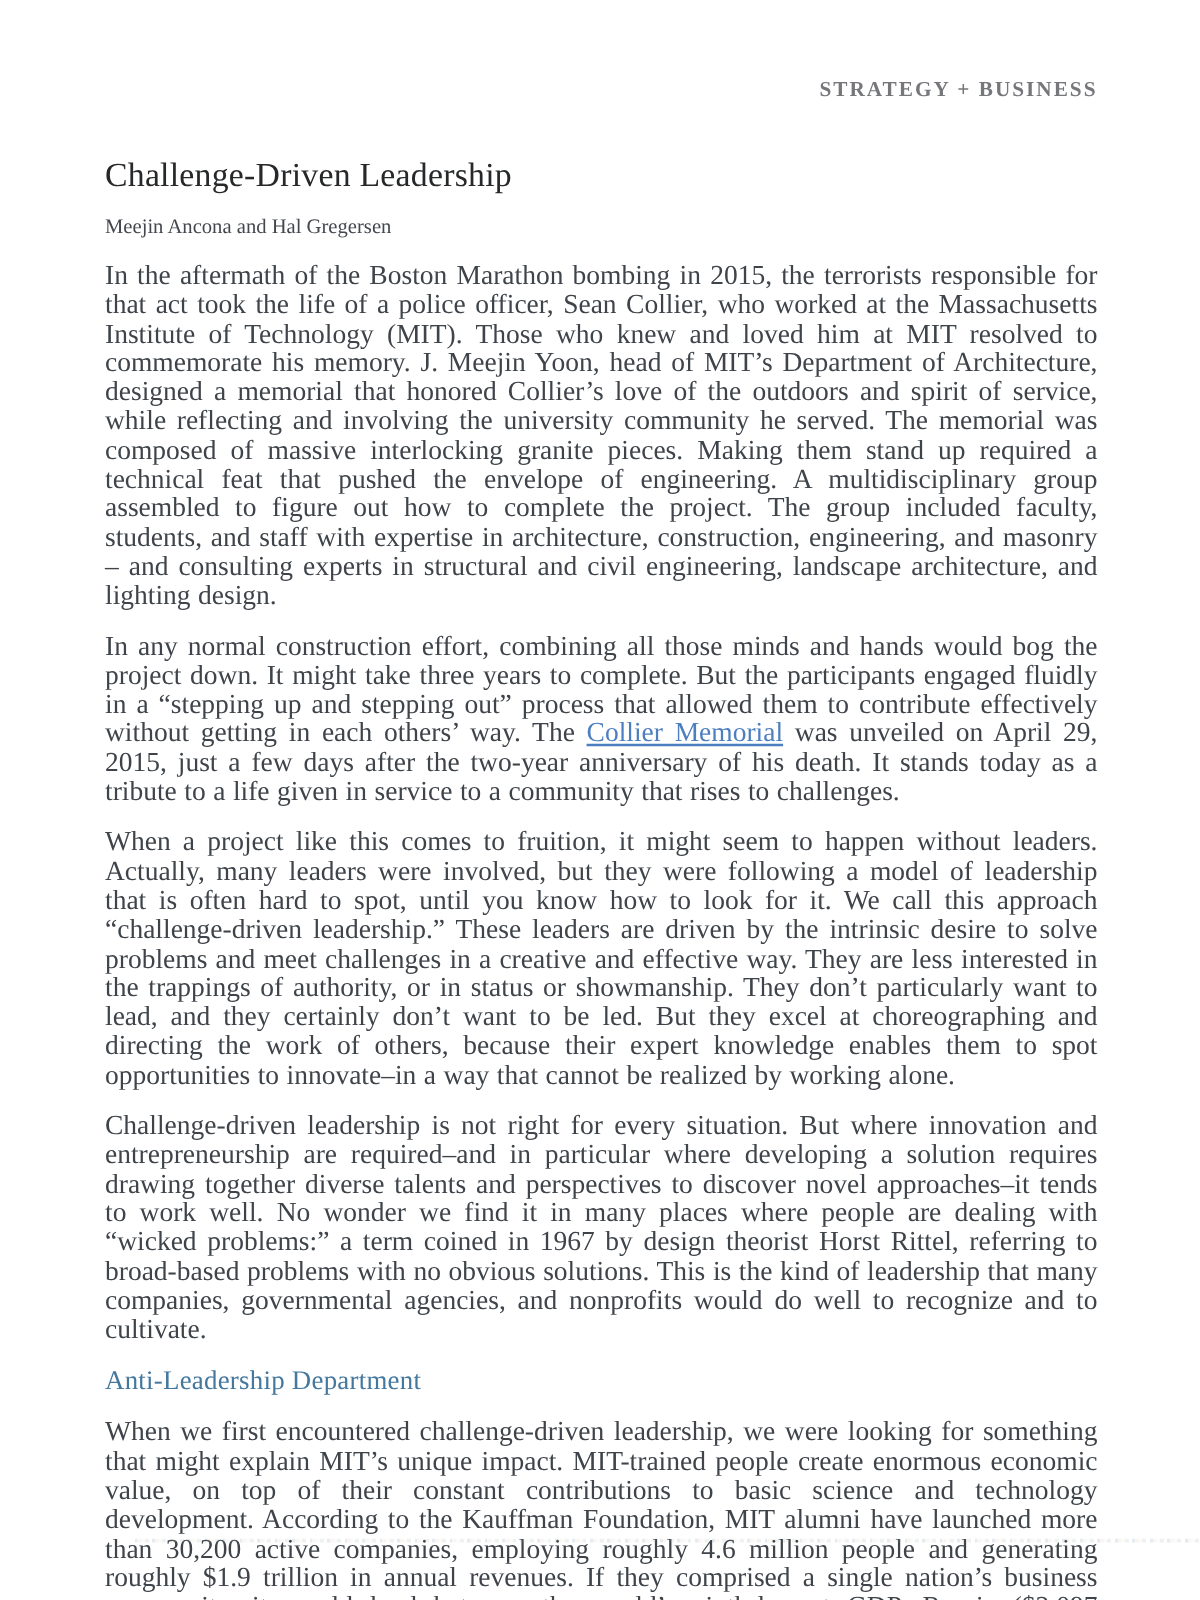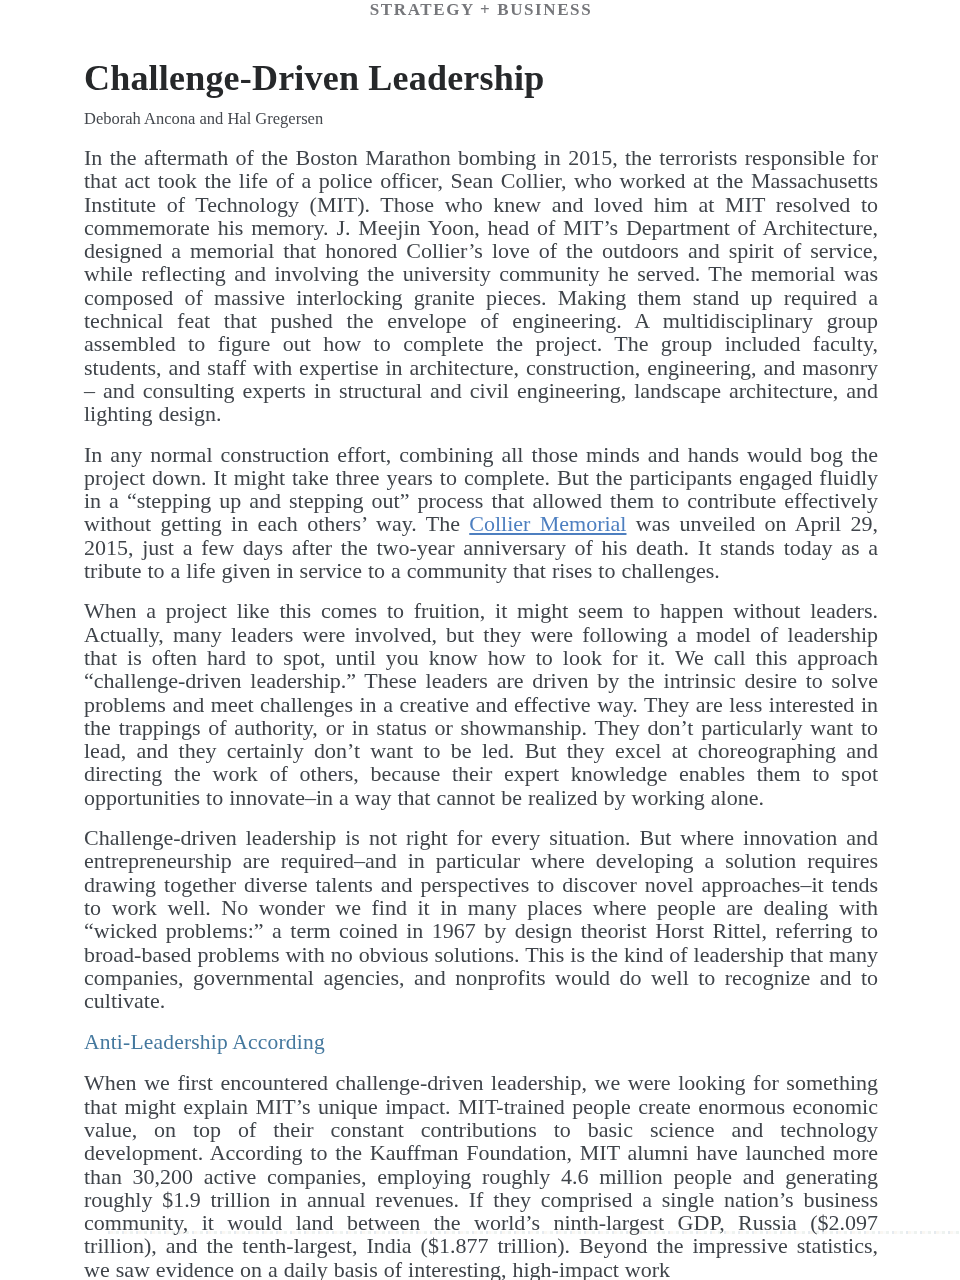--- a/index.html
+++ b/index.html
@@ -12,31 +12,32 @@
     width: 960px;
     height: 1280px;
     margin: 0 auto;
     background: #ffffff;
     box-sizing: border-box;
     padding: 0 82px 0 84px;
     font-family: "Liberation Serif", serif;
     overflow: hidden;
   }
   .brand {
-    text-align: center;
+    margin-top: 62px;
+    text-align: right;
     font-size: 17px;
     font-weight: bold;
     letter-spacing: 1.6px;
     color: #76777b;
   }
   .title {
     margin: 42px 0 0 0;
-    font-size: 36px;
+    font-size: 27px;
     line-height: 32px;
-    font-weight: bold;
+    font-weight: normal;
     color: #26282a;
     letter-spacing: 0.2px;
   }
   .byline {
     margin-top: 15px;
     font-size: 16.5px;
     color: #44484e;
   }
   .body-copy p {
     margin: 17px 0;
@@ -82,33 +83,33 @@
 </style>
 </head>
 <body>
 
 <div class="page">
 
   <div class="brand">STRATEGY + BUSINESS</div>
 
   <h1 class="title">Challenge-Driven Leadership</h1>
 
-  <div class="byline">Deborah Ancona and Hal Gregersen</div>
+  <div class="byline">Meejin Ancona and Hal Gregersen</div>
 
   <div class="body-copy">
 
     <p>In the aftermath of the Boston Marathon bombing in 2015, the terrorists responsible for that act took the life of a police officer, Sean Collier, who worked at the Massachusetts Institute of Technology (MIT). Those who knew and loved him at MIT resolved to commemorate his memory. J. Meejin Yoon, head of MIT’s Department of Architecture, designed a memorial that honored Collier’s love of the outdoors and spirit of service, while reflecting and involving the university community he served. The memorial was composed of massive interlocking granite pieces. Making them stand up required a technical feat that pushed the envelope of engineering. A multidisciplinary group assembled to figure out how to complete the project. The group included faculty, students, and staff with expertise in architecture, construction, engineering, and masonry – and consulting experts in structural and civil engineering, landscape architecture, and lighting design.</p>
 
     <p><span>In any normal construction effort, combining all those minds and hands would bog the project down. It might take three years to complete. But the participants engaged fluidly in a “stepping up and stepping out” process that allowed them to contribute effectively without getting in each others’ way. The </span><a class="doc-link" href="#">Collier Memorial</a><span> was unveiled on April 29, 2015, just a few days after the two-year anniversary of his death. It stands today as a tribute to a life given in service to a community that rises to challenges.</span></p>
 
     <p>When a project like this comes to fruition, it might seem to happen without leaders. Actually, many leaders were involved, but they were following a model of leadership that is often hard to spot, until you know how to look for it. We call this approach “challenge-driven leadership.” These leaders are driven by the intrinsic desire to solve problems and meet challenges in a creative and effective way. They are less interested in the trappings of authority, or in status or showmanship. They don’t particularly want to lead, and they certainly don’t want to be led. But they excel at choreographing and directing the work of others, because their expert knowledge enables them to spot opportunities to innovate–in a way that cannot be realized by working alone.</p>
 
     <p>Challenge-driven leadership is not right for every situation. But where innovation and entrepreneurship are required–and in particular where developing a solution requires drawing together diverse talents and perspectives to discover novel approaches–it tends to work well. No wonder we find it in many places where people are dealing with “wicked problems:” a term coined in 1967 by design theorist Horst Rittel, referring to broad-based problems with no obvious solutions. This is the kind of leadership that many companies, governmental agencies, and nonprofits would do well to recognize and to cultivate.</p>
 
-    <h2 class="section-heading">Anti-Leadership According</h2>
+    <h2 class="section-heading">Anti-Leadership Department</h2>
 
     <p class="after-heading">When we first encountered challenge-driven leadership, we were looking for something that might explain MIT’s unique impact. MIT-trained people create enormous economic value, on top of their constant contributions to basic science and technology development. According to the Kauffman Foundation, MIT alumni have launched more than 30,200 active companies, employing roughly 4.6 million people and generating roughly $1.9 trillion in annual revenues. If they comprised a single nation’s business community, it would land between the world’s ninth-largest GDP, Russia ($2.097 trillion), and the tenth-largest, India ($1.877 trillion). Beyond the impressive statistics, we saw evidence on a daily basis of interesting, high-impact work</p>
 
   </div>
 
   <div class="scan-noise"></div>
 
 </div>
 
 </body></html>

